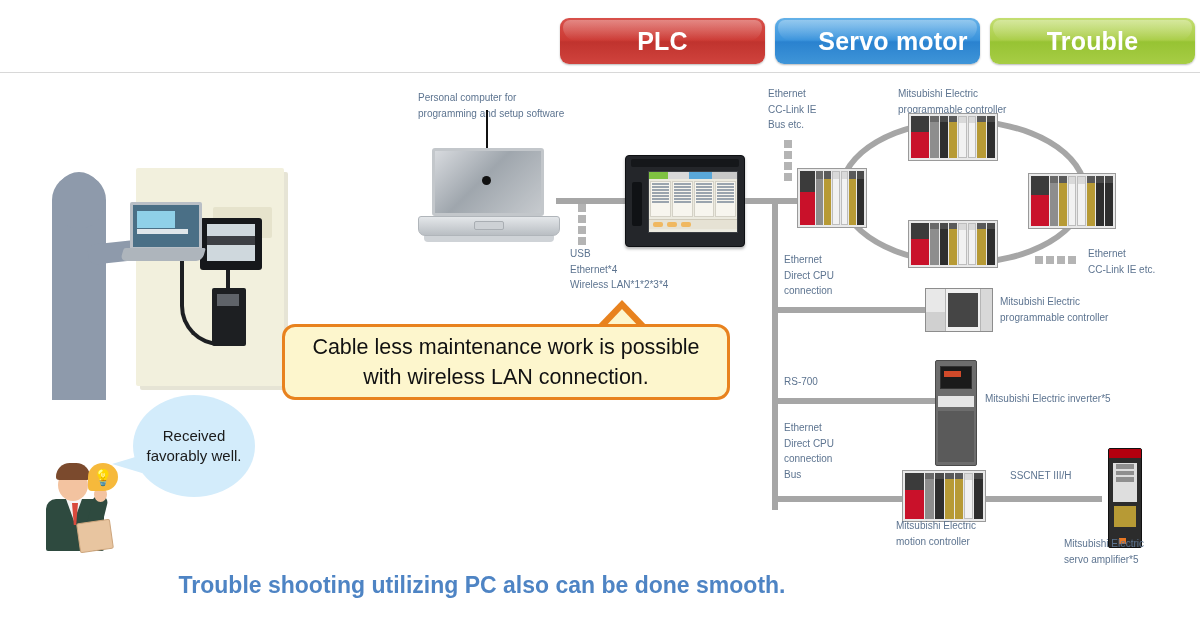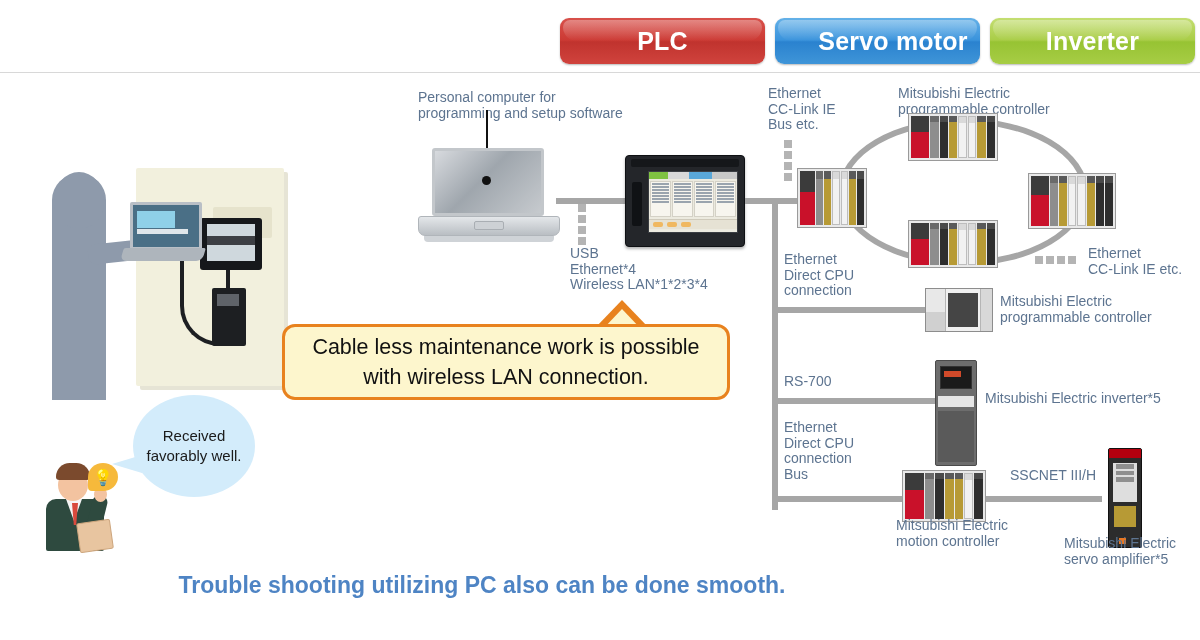--- a/index.html
+++ b/index.html
@@ -32,21 +32,21 @@
   .pill-plc    { background: linear-gradient(to bottom,#d8504a 0%,#cc3a34 48%,#c0332e 52%,#d0433d 100%); }
   .pill-servo  { background: linear-gradient(to bottom,#64b1e8 0%,#3a93dc 48%,#2a82cf 52%,#3f95d8 100%); padding-left: 31px; }
   .pill-inv    { background: linear-gradient(to bottom,#c4de72 0%,#a9cd47 48%,#97c333 52%,#a7cd45 100%); }
 
   .hr-top { position: absolute; top: 72px; left: 0; width: 1200px; height: 1px; background: #d8d8d8; }
 
   
   .lbl {
     position: absolute;
     color: #5d7490;
-    font-size: 14px;
+    font-size: 10px;
     line-height: 15.5px;
     white-space: pre-line;
     font-family: "Liberation Sans", sans-serif;
   }
 
   
   .wire { position: absolute; background: #a6a6a6; }
   .wire-h { height: 6px; }
   .wire-v { width: 6px; }
 
@@ -209,21 +209,21 @@
     position: absolute; left: 0; top: 572px; width: 964px;
     text-align: center; color: #4e84c4; font-size: 23px; font-weight: bold;
   }
 </style>
 </head>
 <body>
 
 <div class="pill-bar">
   <div class="pill pill-plc">PLC</div>
   <div class="pill pill-servo">Servo motor</div>
-  <div class="pill pill-inv">Inverter</div>
+  <div class="pill pill-inv">Trouble</div>
 </div>
 <div class="hr-top"></div>
 
 <div class="illus">
   <div class="cabinet"></div>
   <div class="ill-cable"></div>
   <div class="ill-cable2"></div>
   <div class="ill-hmi">
       <i>
         <em></em>

